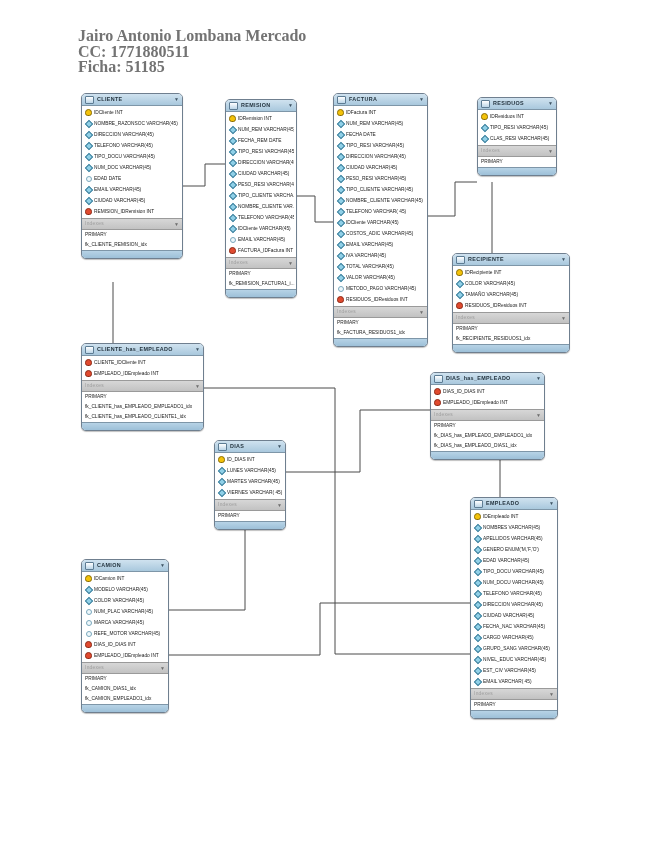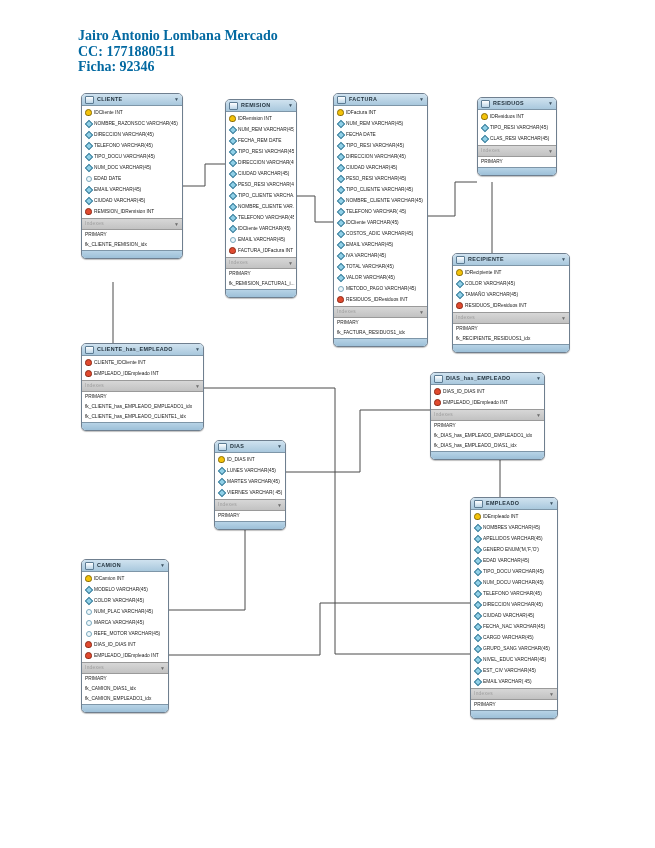--- a/index.html
+++ b/index.html
@@ -3,21 +3,21 @@
 <meta charset="utf-8">
 <style>
   html,body{margin:0;padding:0;background:#ffffff;}
   body{width:655px;height:848px;position:relative;
        font-family:"Liberation Sans","DejaVu Sans",sans-serif;
        -webkit-font-smoothing:antialiased;}
 
   
   #doc-header{position:absolute;left:78px;top:28px;
     font-family:"Liberation Serif","DejaVu Serif",serif;
-    font-weight:bold;font-size:14px;line-height:15.5px;color:#0369a1;}
+    font-weight:bold;font-size:16px;line-height:15.5px;color:#737373;}
   #doc-header div{white-space:nowrap;}
 
   
   #wires{position:absolute;left:0;top:0;width:655px;height:848px;
          pointer-events:none;}
 
   
   .tbl{position:absolute;box-sizing:border-box;
        border:1px solid #6f7f8f;border-radius:5px;
        background:#ffffff;
@@ -68,21 +68,21 @@
 
   .foot{height:7px;background:linear-gradient(#b7d3e6,#9dc0d8);
         border-top:1px solid #7e96a8;}
 </style>
 </head>
 <body>
 
 <div id="doc-header">
   <div>Jairo Antonio Lombana Mercado</div>
   <div>CC: 1771880511</div>
-  <div>Ficha: 92346</div>
+  <div>Ficha: 51185</div>
 </div>
 
 <svg id="wires" viewBox="0 0 655 848" xmlns="http://www.w3.org/2000/svg">
     <path d="M183,186 L205,186 L205,164 L225,164" fill="none" stroke="#4a4a4a" stroke-width="1"></path>
     <path d="M297,196 L315,196 L315,222 L333,222" fill="none" stroke="#4a4a4a" stroke-width="1"></path>
     <path d="M428,216 L455,216 L455,182 L477,182" fill="none" stroke="#4a4a4a" stroke-width="1"></path>
     <path d="M492,253 L492,182" fill="none" stroke="#4a4a4a" stroke-width="1"></path>
     <path d="M113,343 L113,282" fill="none" stroke="#4a4a4a" stroke-width="1"></path>
     <path d="M204,388 L335,388 L335,654 L470,654" fill="none" stroke="#4a4a4a" stroke-width="1"></path>
     <path d="M430,410 L360,410 L360,472 L286,472" fill="none" stroke="#4a4a4a" stroke-width="1"></path>

